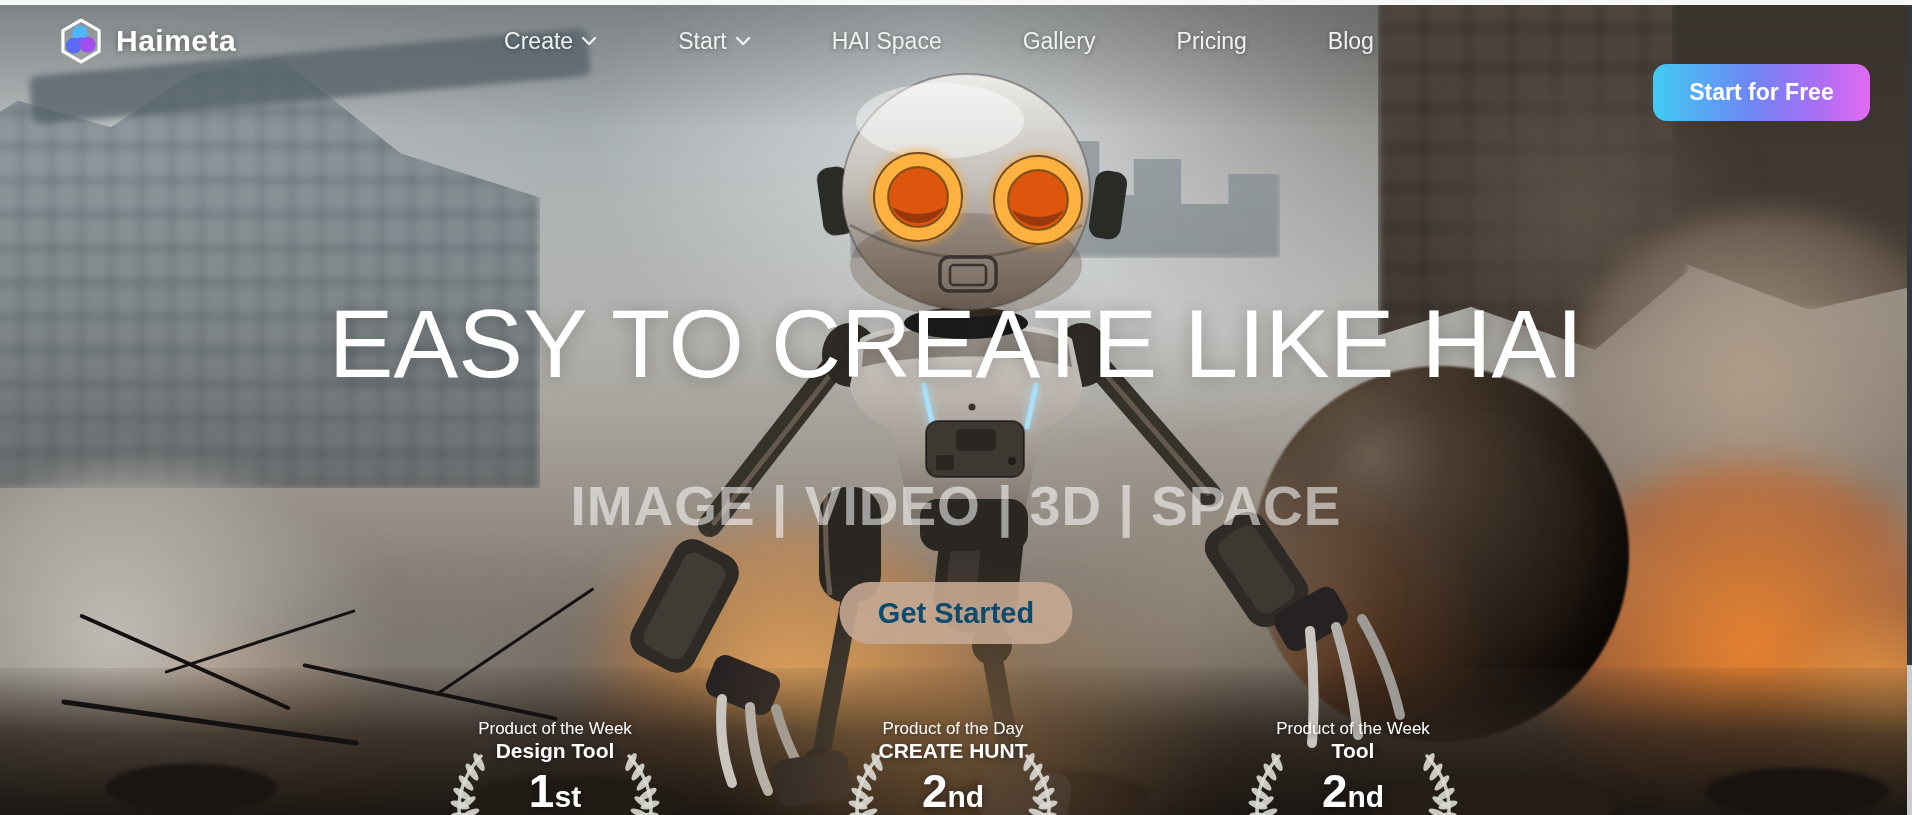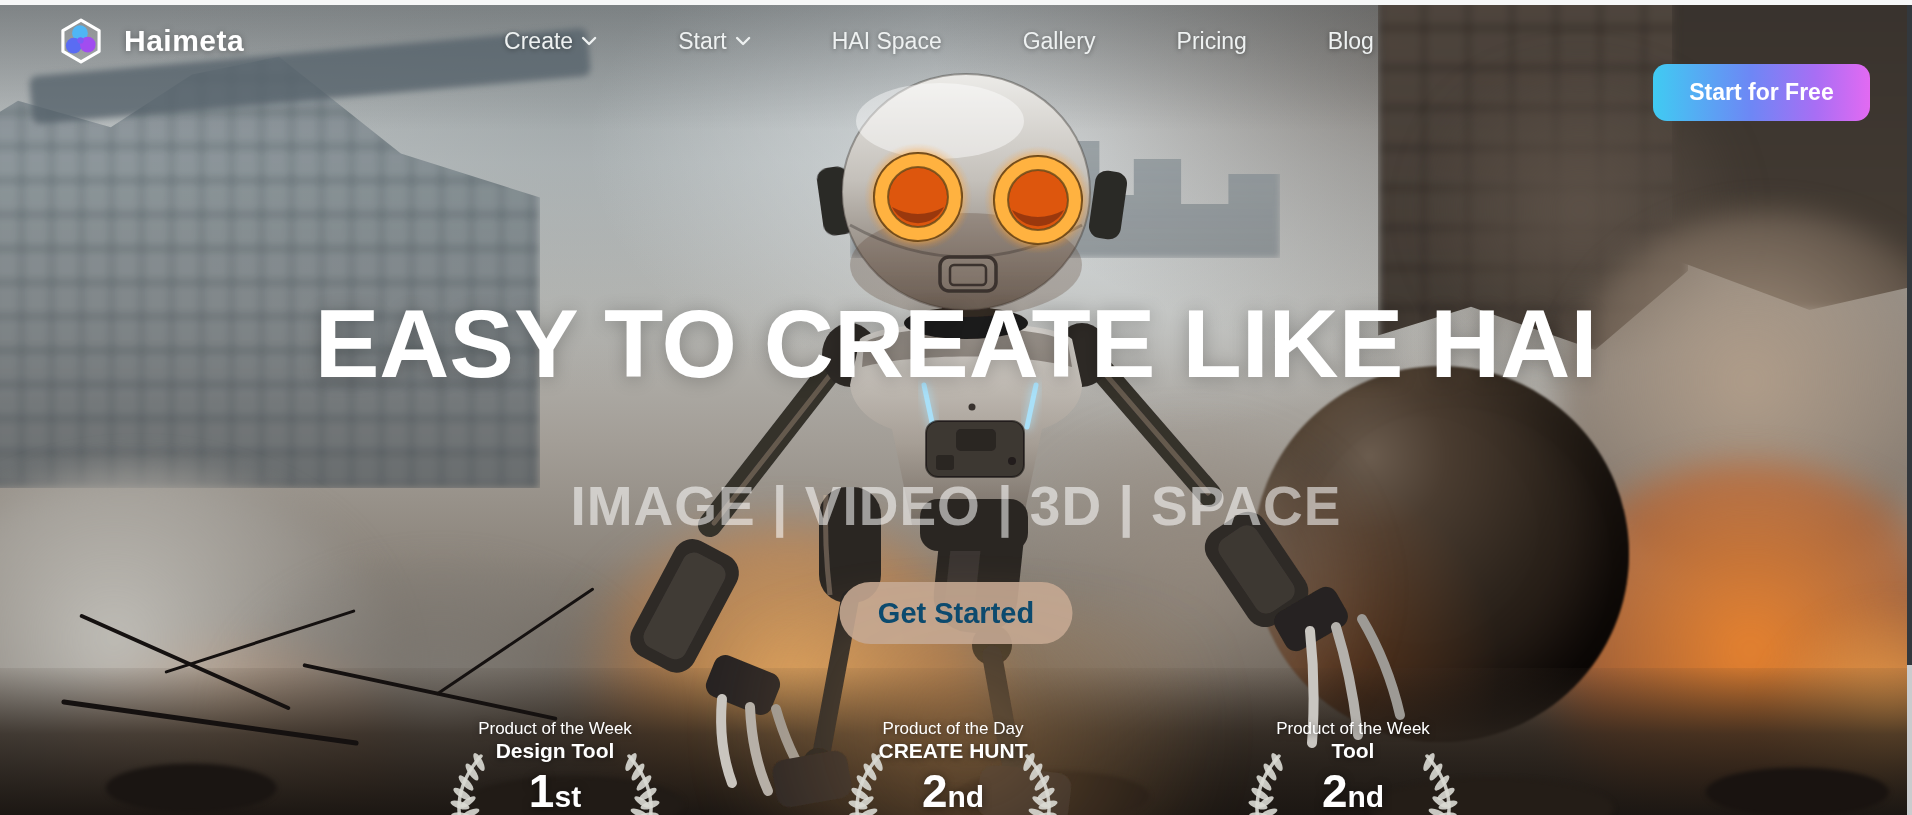--- a/index.html
+++ b/index.html
@@ -79,35 +79,35 @@
   
   .robot{position:absolute;left:520px;top:55px;width:900px;height:760px;}
 
   
   .topbar{position:absolute;left:0;top:0;width:1912px;height:5px;background:#f6f7f7;z-index:60;}
   .scrollstrip{position:absolute;right:0;top:5px;width:5px;height:810px;background:#caccce;z-index:60;}
   .scroll-thumb{position:absolute;left:0;top:0;width:5px;height:660px;background:#33383d;}
 
   
   .nav{position:absolute;left:0;top:5px;width:1912px;height:72px;z-index:50;display:flex;align-items:center;}
-  .brand{position:absolute;left:58px;display:flex;align-items:center;gap:20px;cursor:pointer;}
+  .brand{position:absolute;left:58px;display:flex;align-items:center;gap:12px;cursor:pointer;}
   .brand-name{color:#fff;font-size:30px;font-weight:700;letter-spacing:.5px;text-shadow:0 1px 6px rgba(0,0,0,.35);}
   .menu{position:absolute;left:calc(50% - 17px);transform:translateX(-50%);display:flex;gap:81px;align-items:center;}
   .mi{display:flex;align-items:center;gap:8px;color:#eef1f1;font-size:23px;cursor:pointer;
       text-shadow:0 1px 5px rgba(0,0,0,.4);white-space:nowrap;text-decoration:none;}
   .nav-right{position:absolute;right:42px;display:flex;align-items:center;gap:76px;flex-direction:column;}
   .login{color:#fff;font-size:23px;cursor:pointer;text-shadow:0 1px 5px rgba(0,0,0,.4);text-decoration:none;}
   .cta{width:217px;height:57px;border:none;border-radius:14px;cursor:pointer;
        background:linear-gradient(90deg,#40cbf2 0%,#6d87f5 45%,#a86ef4 75%,#e26af2 100%);
        color:#fff;font-size:23px;font-weight:700;font-family:"Liberation Sans",sans-serif;}
 
   
   .hero{position:absolute;inset:0;z-index:30;pointer-events:none;}
   .hero h1{position:absolute;left:50%;top:293px;transform:translateX(-50%);margin:0;
-    color:#fff;font-size:97px;font-weight:700;letter-spacing:0;white-space:nowrap;line-height:1.05;
+    color:#fff;font-size:97px;font-weight:400;letter-spacing:0;white-space:nowrap;line-height:1.05;
     text-shadow:0 2px 18px rgba(0,0,0,.25);}
   .sub{position:absolute;left:50%;top:474px;transform:translateX(-50%);
     color:rgba(255,255,255,.55);font-size:55px;font-weight:700;letter-spacing:1px;white-space:nowrap;}
   .get-started{position:absolute;left:50%;top:582px;transform:translateX(-50%);
     width:233px;height:62px;border:none;border-radius:31px;cursor:pointer;pointer-events:auto;
     background:rgba(197,168,146,.9);color:#0c4a6e;font-size:29px;font-weight:700;
     font-family:"Liberation Sans",sans-serif;}
 
   
   .awards{position:absolute;left:0;top:718px;width:1912px;height:97px;z-index:30;}

